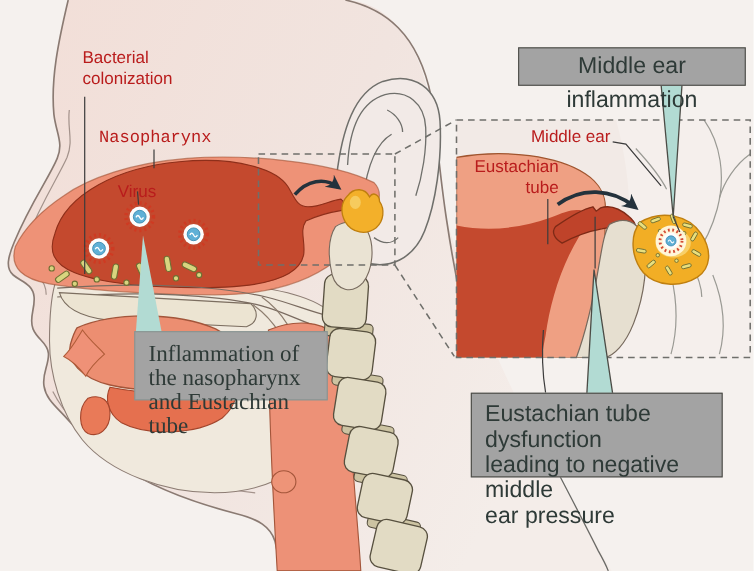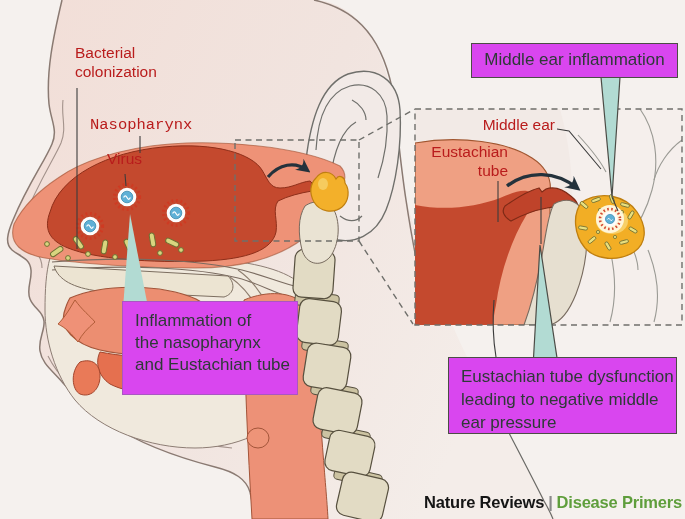--- a/index.html
+++ b/index.html
@@ -1,26 +1,26 @@
 <!DOCTYPE html>
 <html><head>
 <meta charset="utf-8">
 <style>
   html,body{margin:0;padding:0;}
   body{font-family:"Liberation Sans",sans-serif;background:#ffffff;}
   .stage{position:relative;width:685px;height:519px;background:#f5f1ee;overflow:hidden;}
   .stage svg{position:absolute;left:0;top:0;}
   .lbl{position:absolute;color:#b91c1c;font-size:15.5px;line-height:18.5px;white-space:pre-line;}
   .lbl.r{text-align:right;}
-  .callout{position:absolute;background:#d946ef;color:#2e3a37;font-size:17px;box-sizing:border-box;white-space:pre-line;}
+  .callout{position:absolute;background:#a3a3a3;color:#2e3a37;font-size:21px;box-sizing:border-box;white-space:pre-line;}
   .callout.plain{border:1px solid rgba(84,118,111,0.35);}
   .callout.outlined{border:1.6px solid #4c4c46;}
-  #co-inflammation{left:122px;top:301px;width:176px;height:94px;padding:8px 0 0 12px;line-height:22px;}
+  #co-inflammation{left:122px;top:301px;width:176px;height:63px;padding:8px 0 0 12px;line-height:22px;font-family:Liberation Serif, serif;}
   #co-mei{left:471px;top:43px;width:207px;height:35px;text-align:center;line-height:31px;}
-  #co-etd{left:448px;top:357px;width:229px;height:77px;padding:7px 0 0 12px;line-height:23px;}
+  #co-etd{left:428px;top:357px;width:229px;height:77px;padding:7px 0 0 12px;line-height:23px;}
   .footer{position:absolute;left:400px;top:493px;width:282px;text-align:right;font-size:16.5px;font-weight:bold;letter-spacing:-0.2px;color:#151515;}
   .footer .sep{color:#8a8a8a;font-weight:bold;padding:0 4px;}
   .footer .series{color:#5f9e3c;}
 </style>
 </head>
 <body>
 
 <div class="stage">
 
 <svg width="685" height="519" viewBox="0 0 685 519">
@@ -208,30 +208,27 @@
     <path d="M498,181 L498,222"></path>
     <path d="M541,197 L541,244"></path>
     <path d="M612,197 L618,211"></path>
     <path d="M494,300 C492,325 494,345 496,357"></path>
   </g>
 </svg>
 
 <div class="lbl" style="left:75px;top:44px;width:110px;">Bacterial
 colonization</div>
 <div class="lbl" style="left:90px;top:116px;width:110px;font-family:Liberation Mono, monospace;">Nasopharynx</div>
-<div class="lbl" style="left:107px;top:150px;width:60px;">Virus</div>
+<div class="lbl" style="left:107px;top:166px;width:60px;">Virus</div>
 <div class="lbl r" style="left:445px;top:116px;width:110px;">Middle ear</div>
 <div class="lbl r" style="left:398px;top:143px;width:110px;">Eustachian
 tube</div>
 
 <div class="callout plain" id="co-inflammation">Inflammation of
 the nasopharynx
 and Eustachian tube</div>
 <div class="callout outlined" id="co-mei">Middle ear inflammation</div>
 <div class="callout outlined" id="co-etd">Eustachian tube dysfunction
 leading to negative middle
 ear pressure</div>
 
-<div class="footer">
-  <span>Nature Reviews</span><span class="sep">|</span><span class="series">Disease Primers</span>
+
 </div>
 
-</div>
-
 </body></html>

